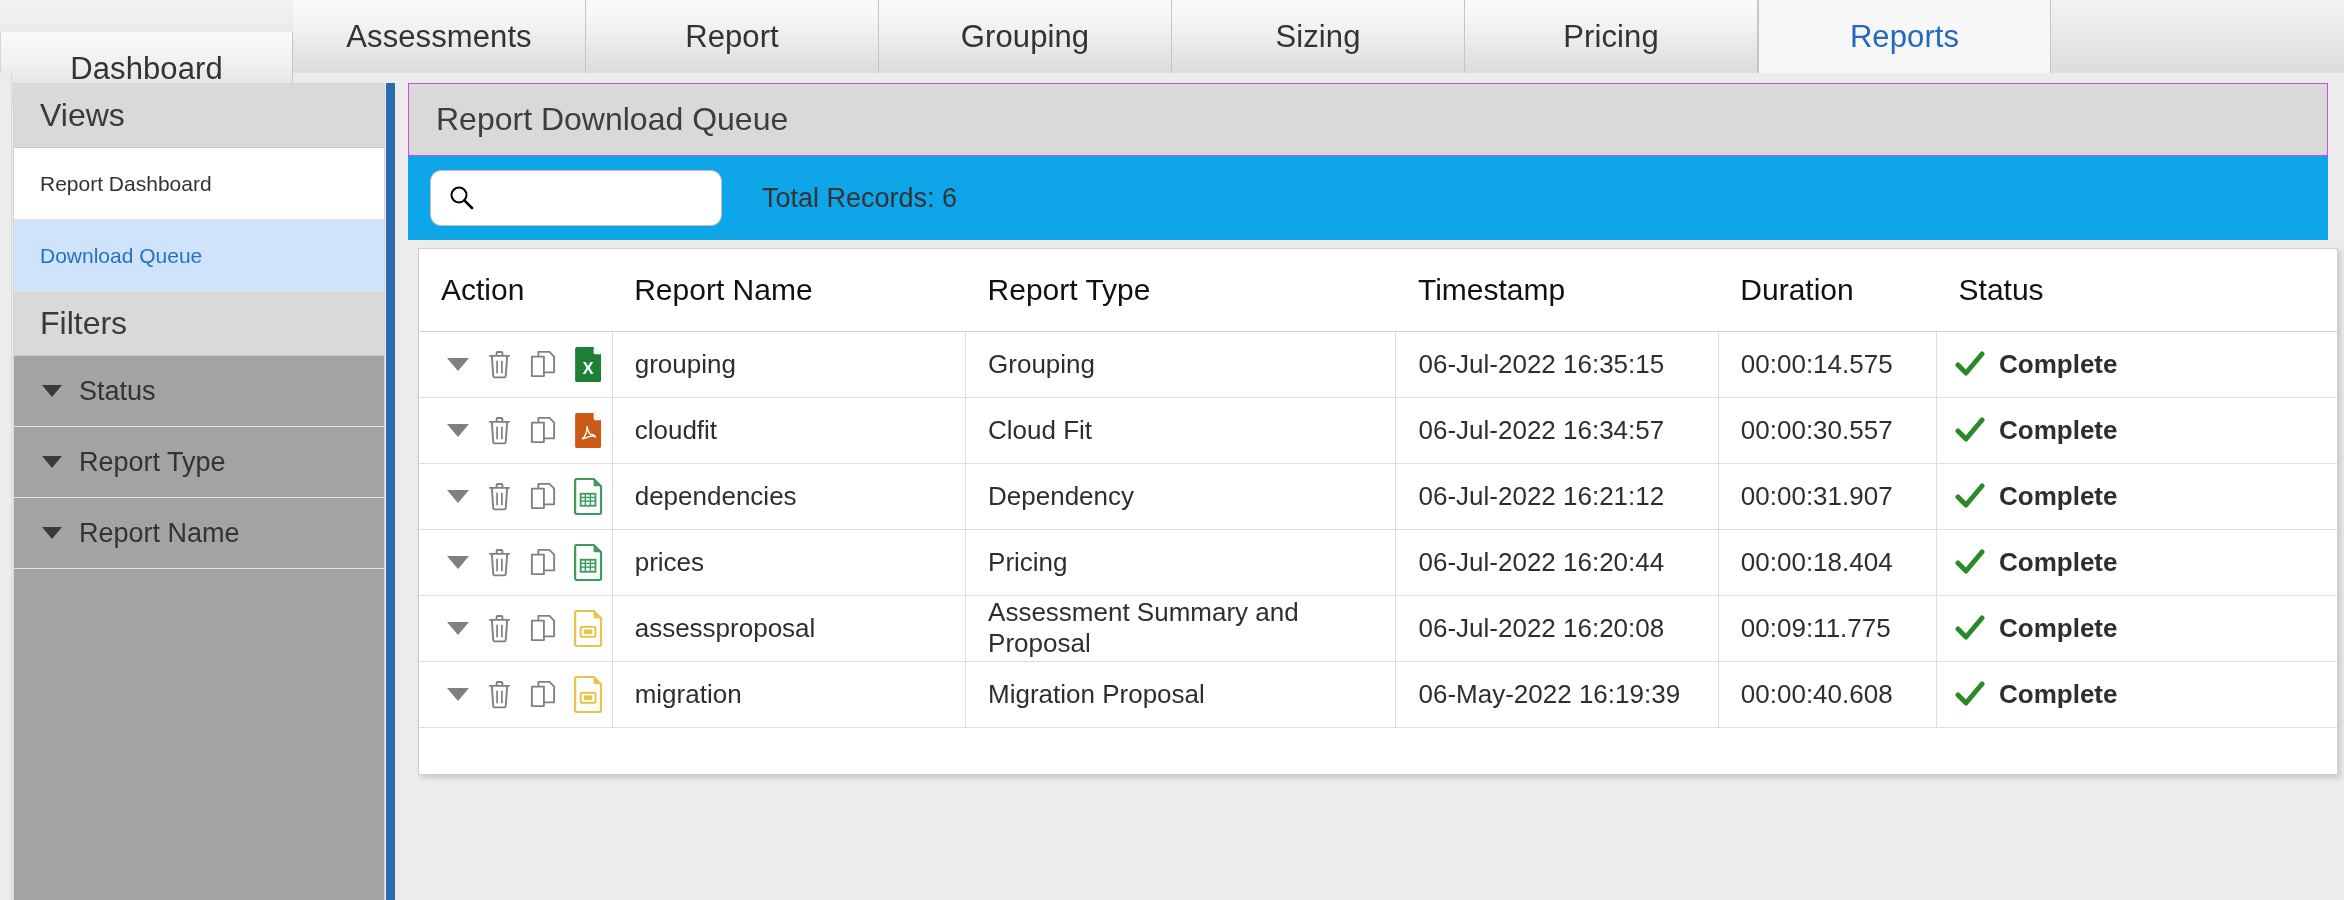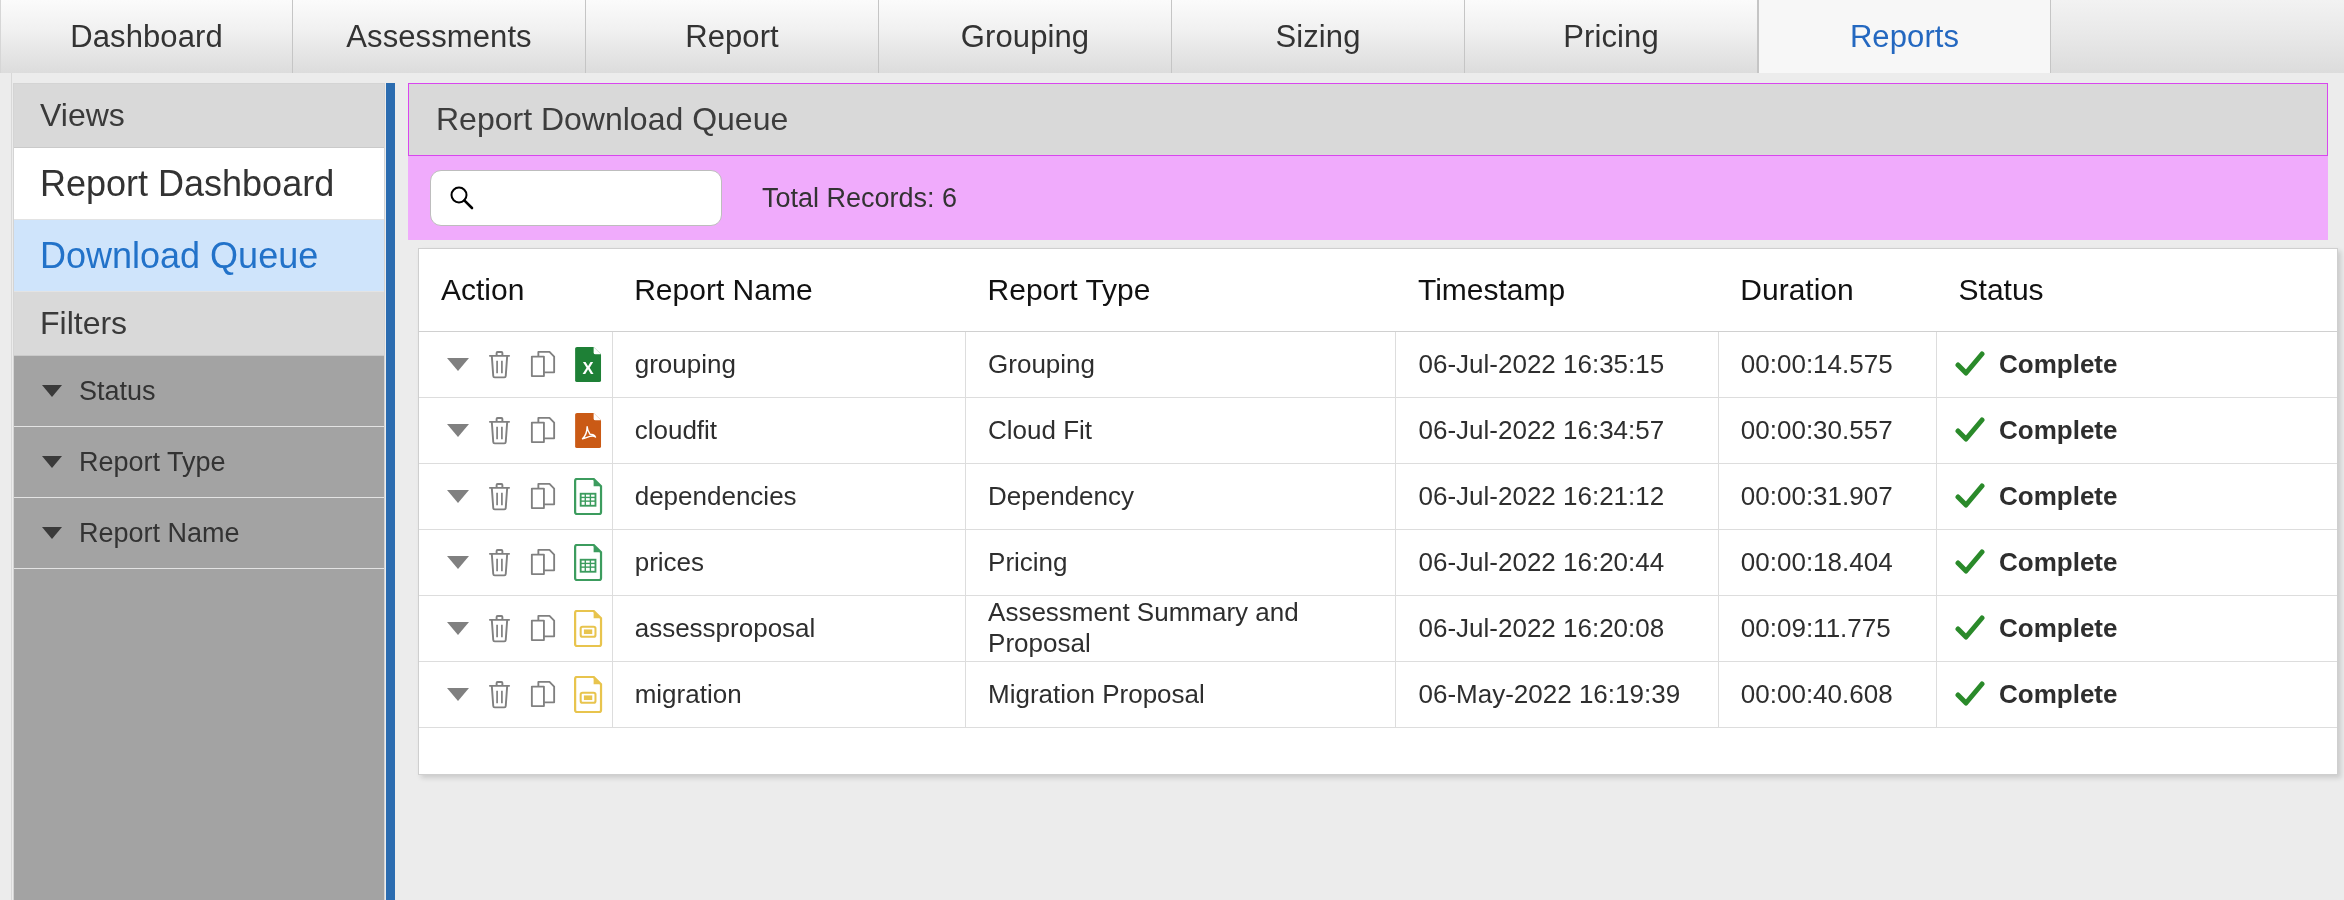--- a/index.html
+++ b/index.html
@@ -37,21 +37,21 @@
     display: flex;
     align-items: center;
     justify-content: center;
     font-size: 31px;
     color: #333333;
     background: linear-gradient(to bottom, #fbfbfb 0%, #f1f1f1 40%, #dcdcdc 100%);
     border-right: 1px solid #c5c5c5;
     cursor: pointer;
     letter-spacing: .1px;
   }
-  .tab:first-child { border-left: 1px solid #d6d6d6; }
+  .tab:first-child { border-left: 1px solid #d6d6d6; margin-top: 32px; }
   .tab.active {
     background: #f7f7f7;
     color: #2468c0;
     border-right: 1px solid #c5c5c5;
     border-left: 1px solid #c5c5c5;
   }
   .tab-filler {
     flex: 1;
     height: 73px;
     background: linear-gradient(to bottom, #f2f2f2 0%, #e9e9e9 45%, #dcdcdc 100%);
@@ -84,21 +84,21 @@
     padding-left: 26px;
     font-size: 32px;
     color: #3a3a3a;
     border-bottom: 1px solid #cacaca;
   }
   .side-item {
     height: 72px;
     display: flex;
     align-items: center;
     padding-left: 26px;
-    font-size: 36px;
+    font-size: 21px;
     color: #333333;
     background: #ffffff;
     border-bottom: 1px solid #e3e3e3;
     cursor: pointer;
   }
   .side-item.selected {
     background: #cfe4fb;
     color: #2272c9;
   }
   .filter-item {
@@ -147,21 +147,21 @@
     font-size: 32px;
     color: #3d3d3d;
   }
   .toolbar {
     margin-left: 8px;
     width: 1920px;
     height: 84px;
     display: flex;
     align-items: center;
     padding-left: 22px;
-    background: #f0abfc;
+    background: #0ea5e9;
   }
   .search-box {
     position: relative;
     width: 292px;
     height: 56px;
     background: #ffffff;
     border: 1px solid #bdbdbd;
     border-radius: 11px;
     display: flex;
     align-items: center;

